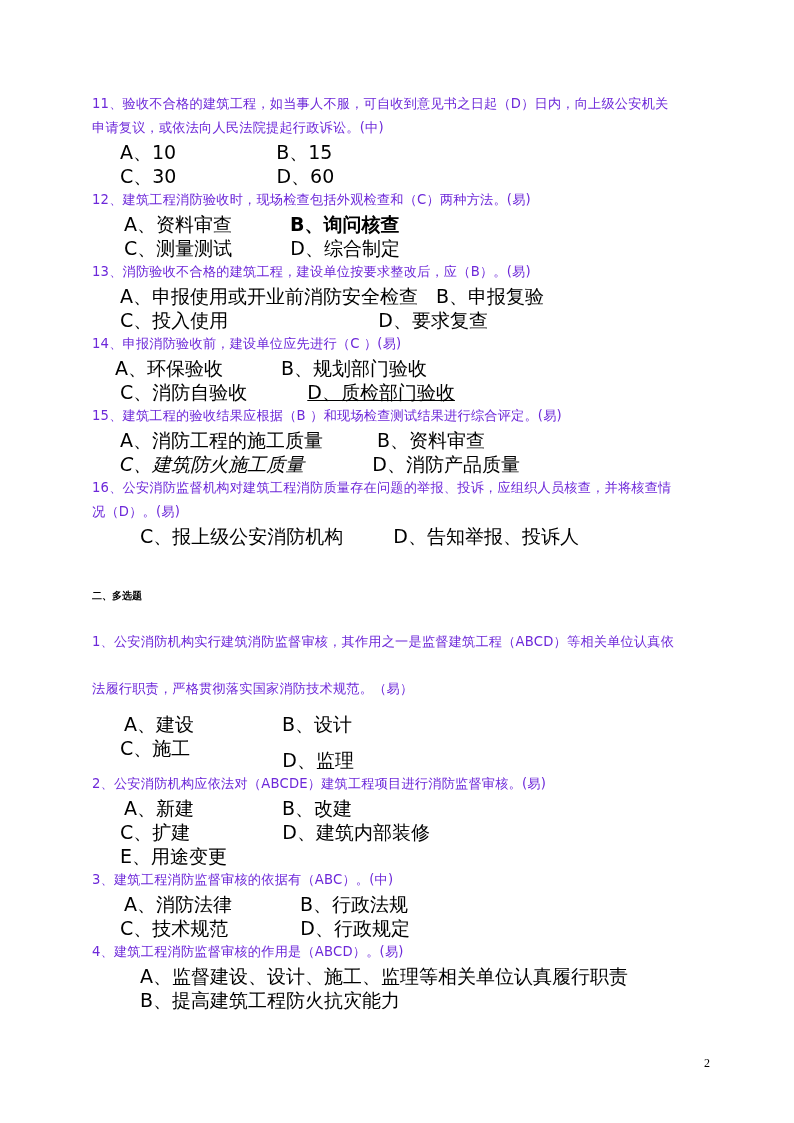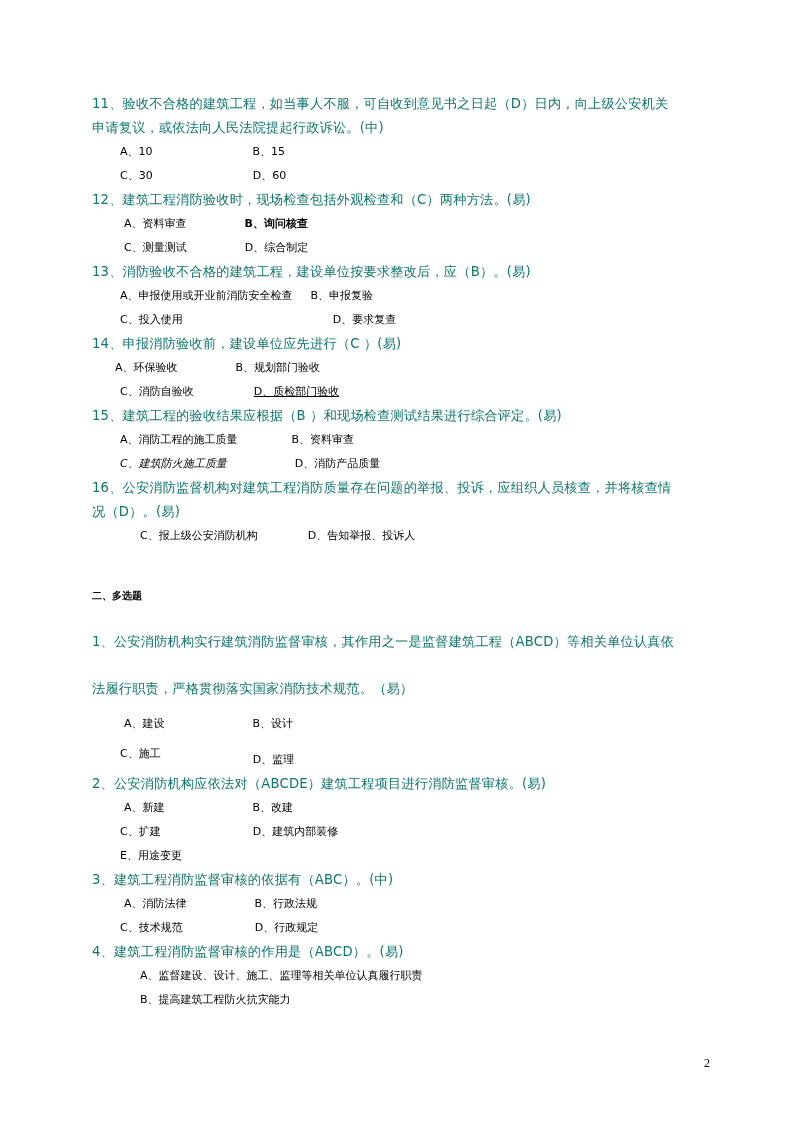--- a/index.html
+++ b/index.html
@@ -25,35 +25,35 @@
     left: 92px;
     top: 92px;
     width: 612px;
   }
   
   .ln {
     font-size: 13.2px;
     line-height: 24px;
     letter-spacing: 0.2px;
     white-space: pre;
-    color: #0f766e;
+    color: #6d28d9;
   }
   
   .q-stem {
     text-indent: 0;
   }
   
   .q-cont {
     text-indent: 0;
   }
   
   .opt-row {
     display: flex;
-    align-items: center;
-    font-size: 11px;
+    align-items: flex-start;
+    font-size: 19px;
     line-height: 24px;
     white-space: pre;
   }
   .opt-a {
     flex: 0 0 auto;
   }
   .opt-b {
     flex: 0 0 auto;
   }
   .sec-head {

